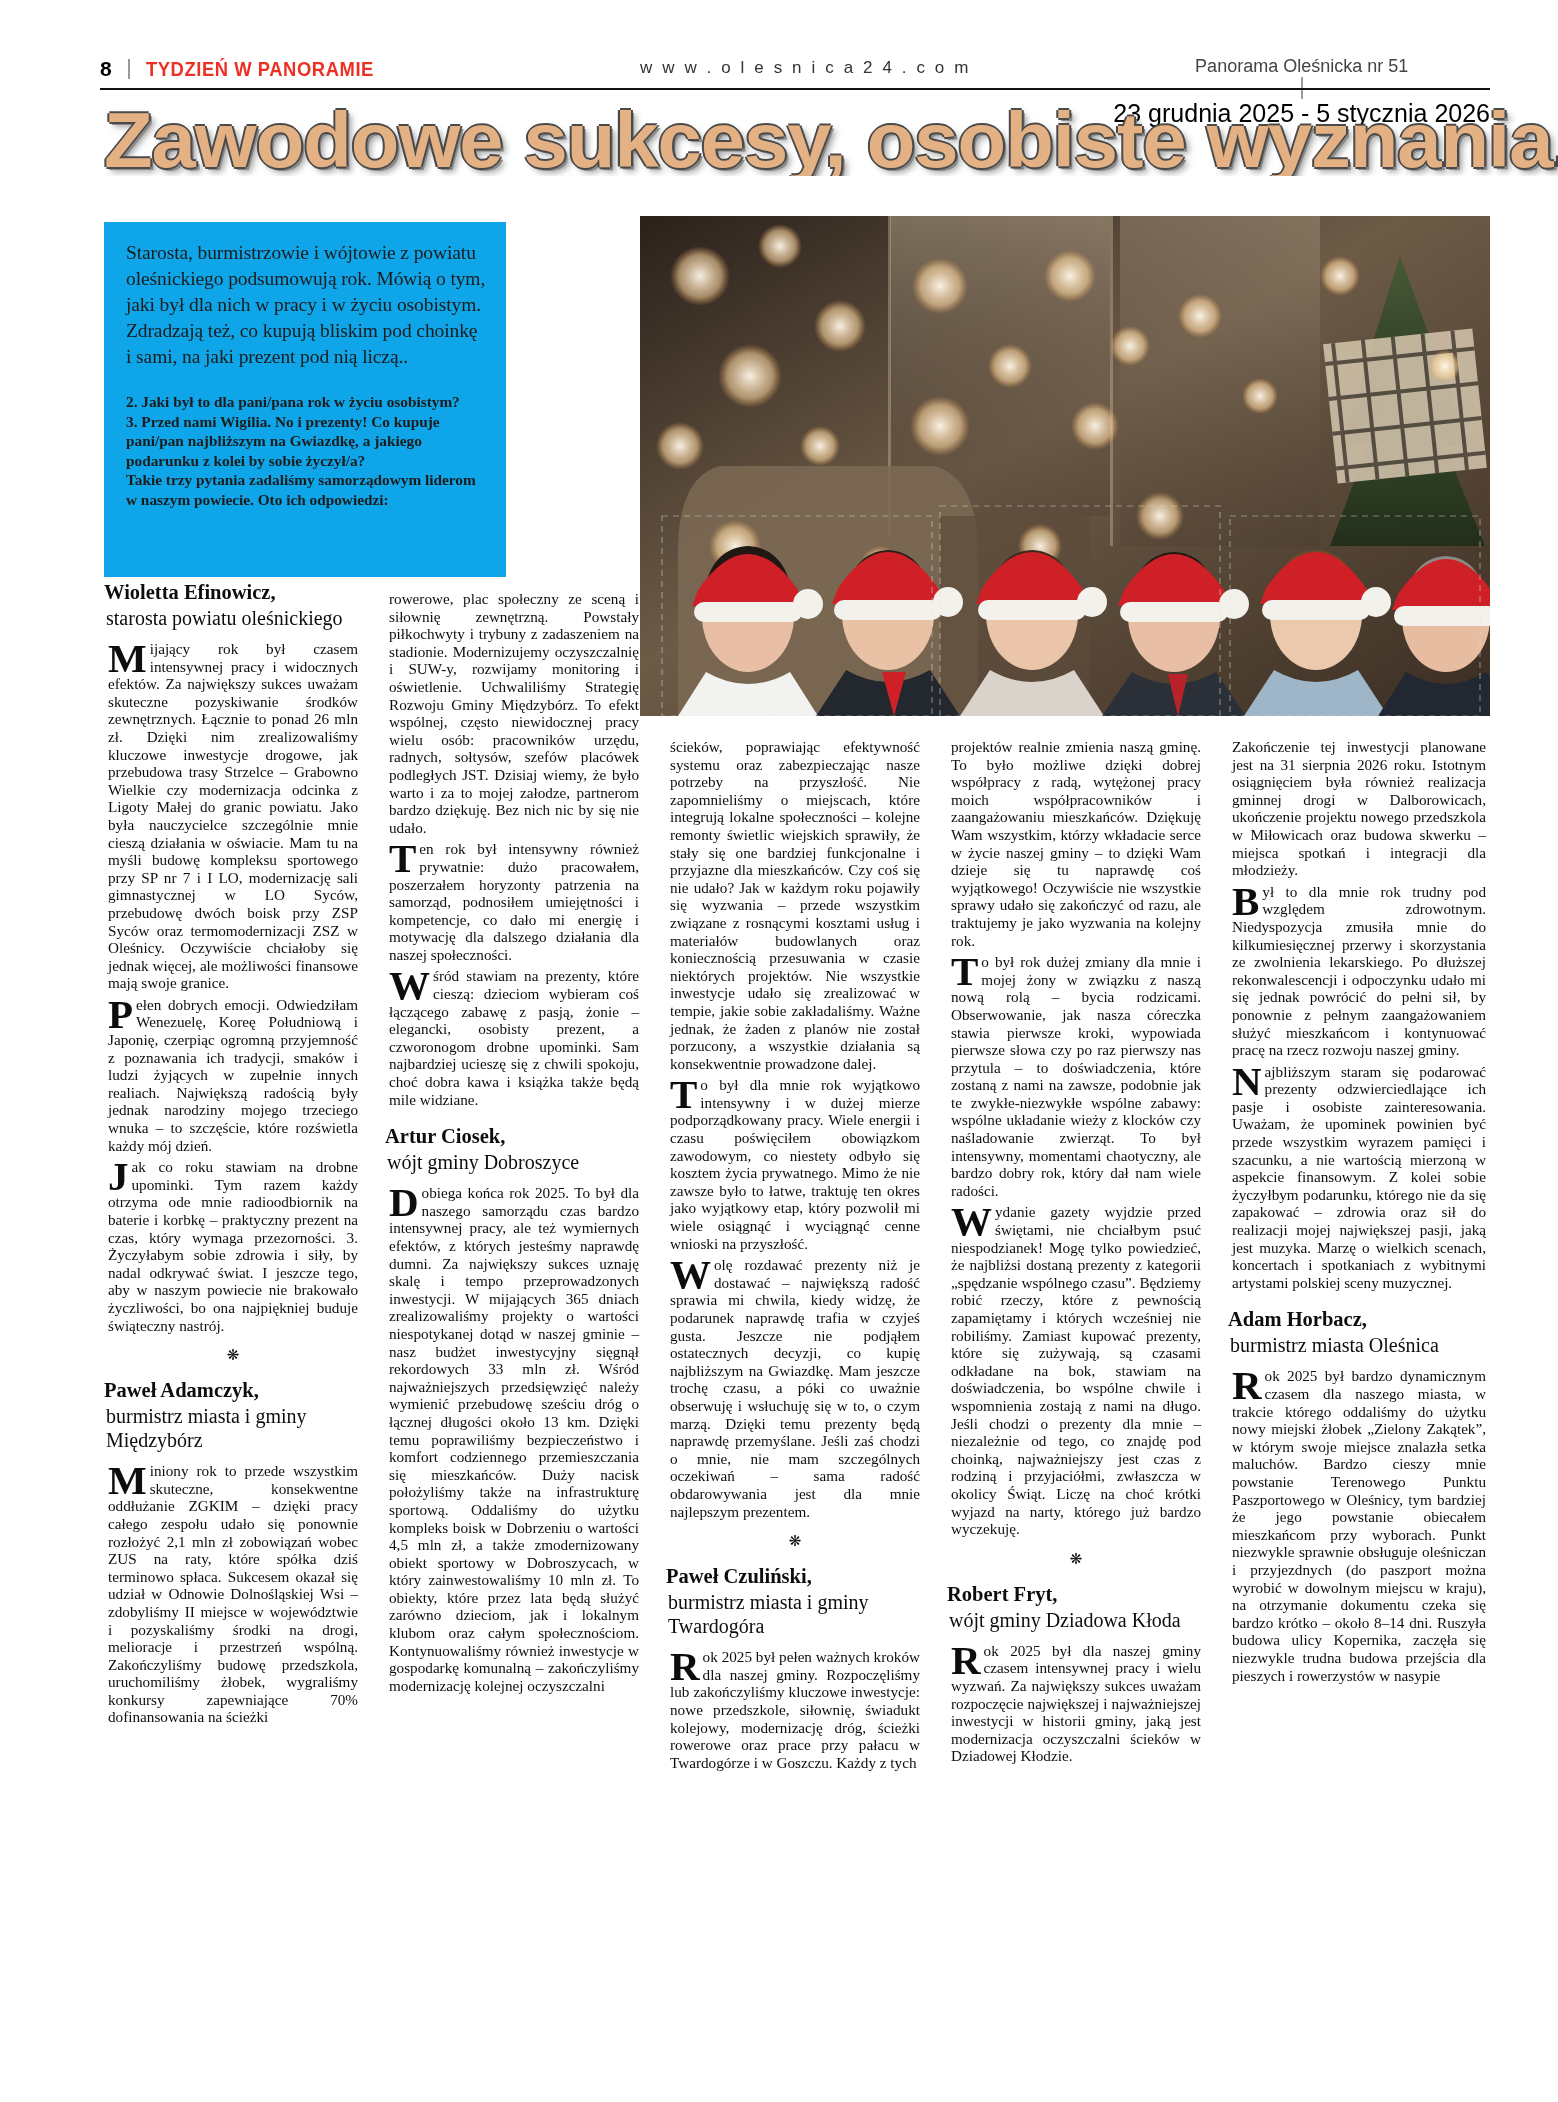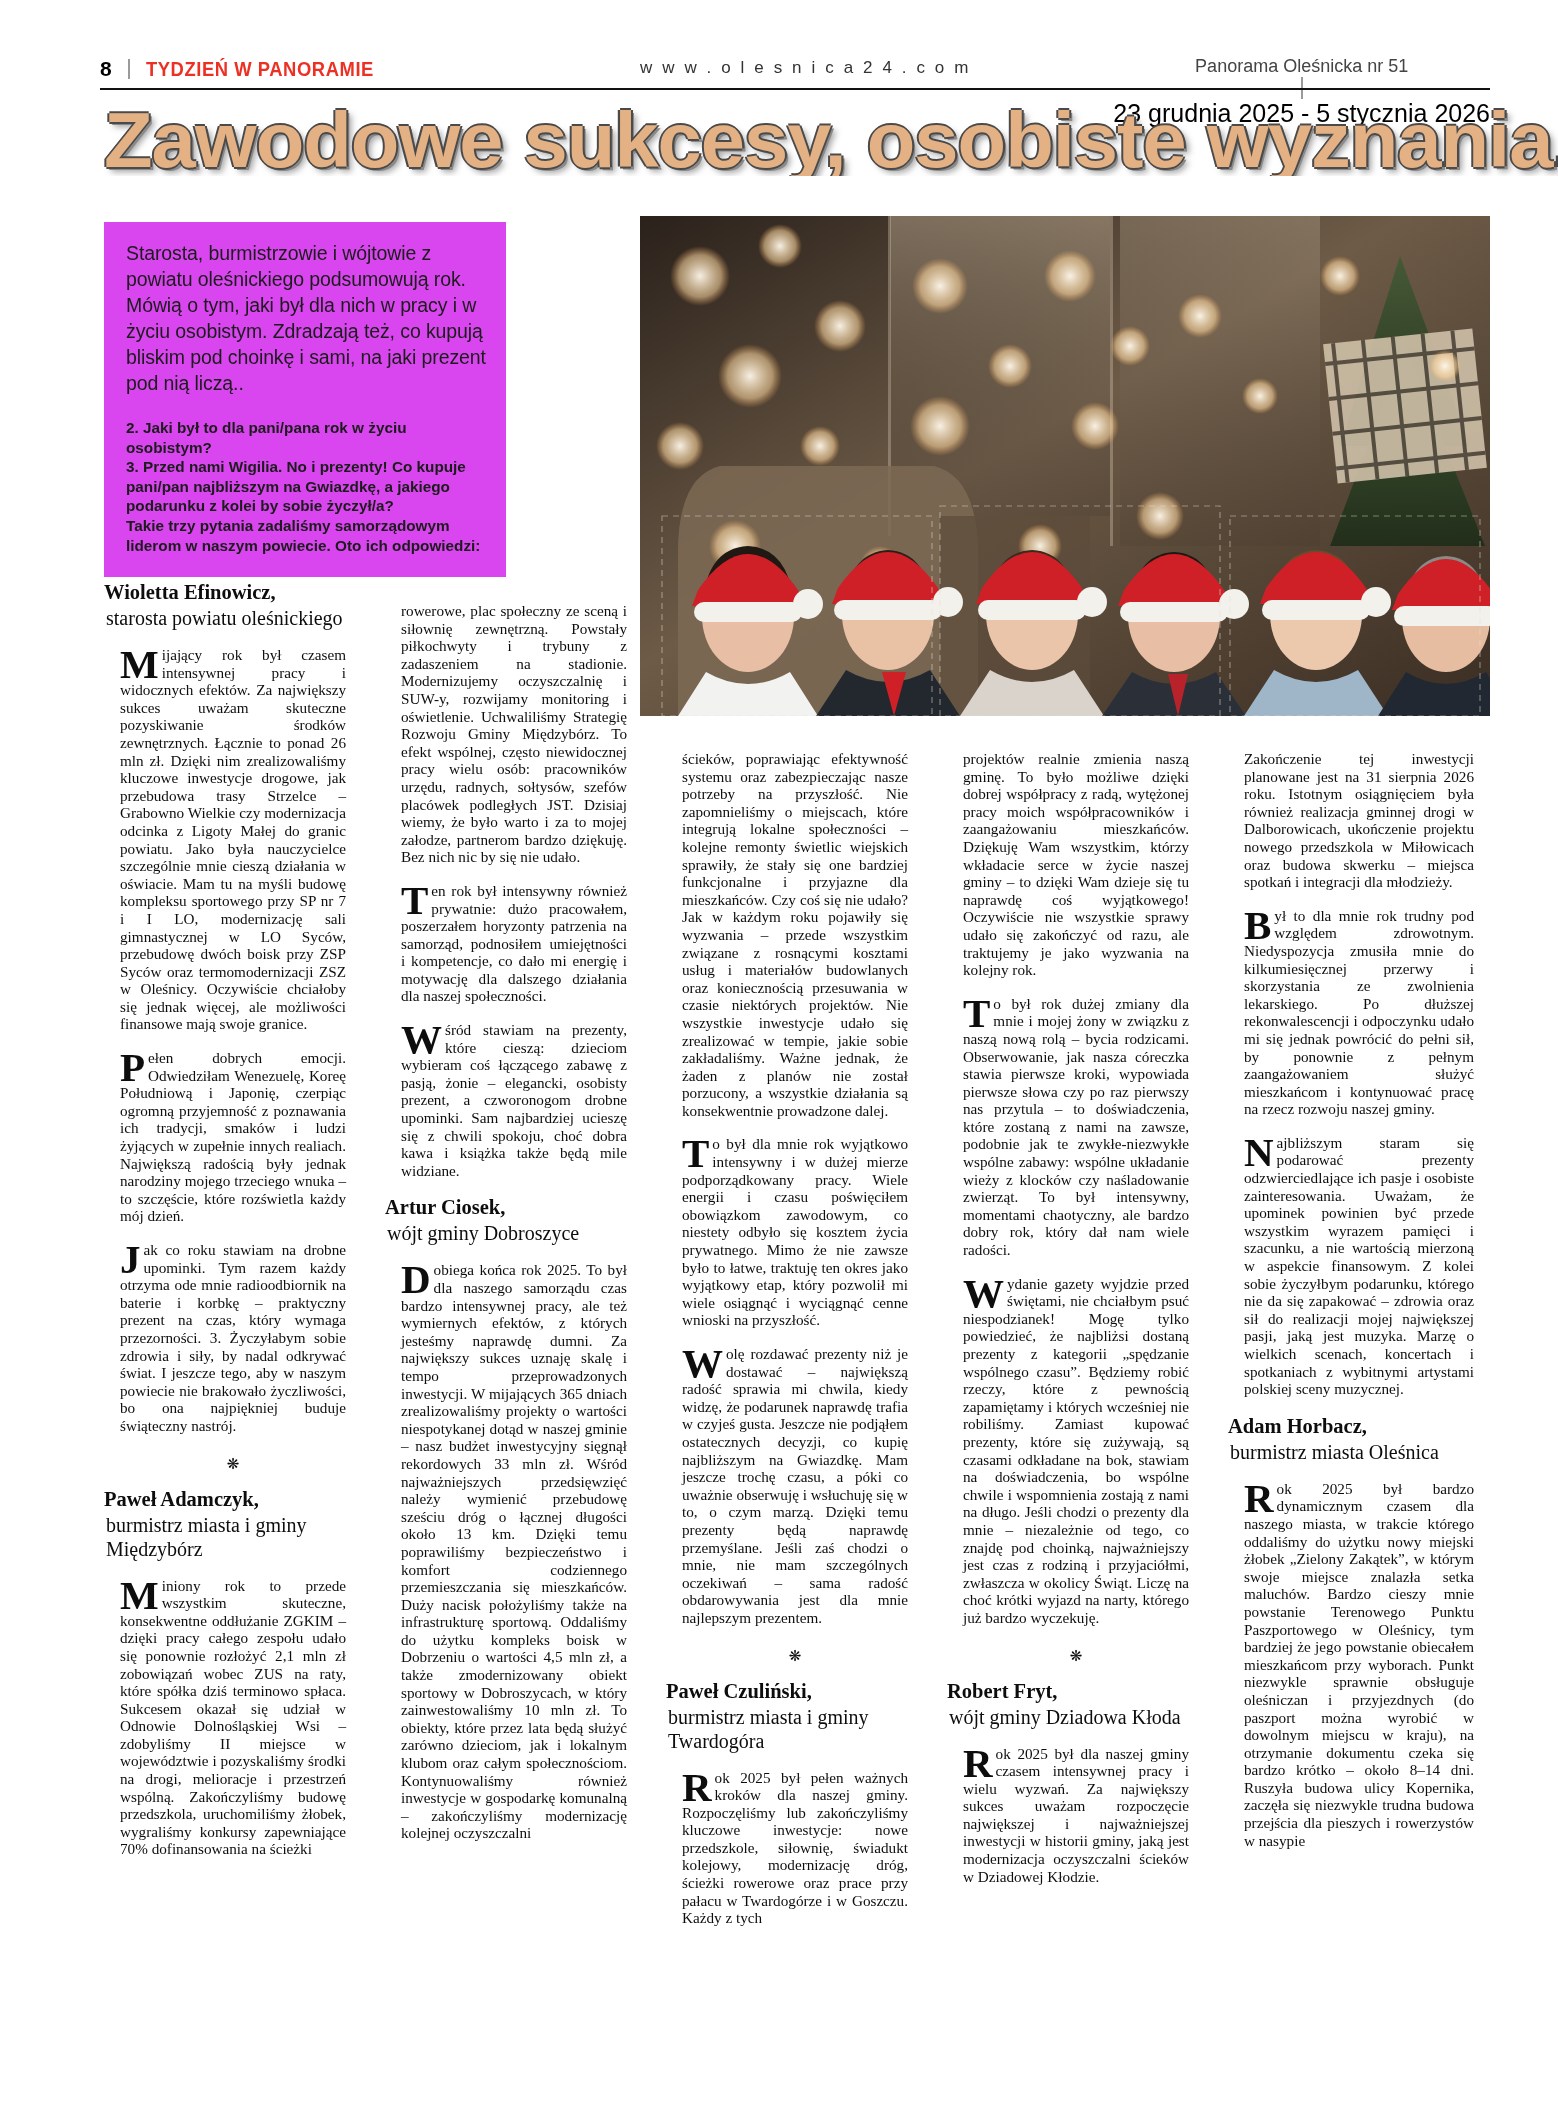--- a/index.html
+++ b/index.html
@@ -70,24 +70,24 @@
     text-shadow:
        -2px 0 0 #4a4a4a,  2px 0 0 #4a4a4a,
         0 -2px 0 #4a4a4a, 0 2px 0 #4a4a4a,
         3px 3px 0 #8a8a8a, 5px 5px 6px rgba(90,90,90,.55);
     letter-spacing:-1px;
   }
 
   
   .intro-box {
     position:absolute; left:104px; top:222px; width:402px; height:355px;
-    background:#d946ef;
+    background:#0ea5e9;
     padding:18px 20px 0 22px;
     box-sizing:border-box;
-    font-family:Liberation Sans, sans-serif;
+    font-family:Liberation Serif, serif;
     color:#1c1c1c;
   }
   .intro-lead {
     font-size:19.5px; line-height:26px; letter-spacing:-0.1px;
   }
   .intro-q {
     margin-top:22px;
     font-size:15.3px; line-height:19.6px; font-weight:bold;
   }
   .intro-q p { margin:0; }
@@ -103,21 +103,21 @@
   .col {
     position:absolute;
     width:262px;
     font-family:"Liberation Serif", serif;
     font-size:15.2px;
     line-height:17.6px;
     text-align:justify;
     color:#0d0d0d;
     -webkit-hyphens:auto; hyphens:auto;
   }
-  .col p { margin:16px; text-indent:0; }
+  .col p { margin:4px; text-indent:0; }
   .col p + p { margin-top:0px; }
 
   .c1 { left:104px; top:580px; width:258px; height:1470px; }
   .c2 { left:385px; top:586px; width:258px; height:1470px; }
   .c3 { left:666px; top:734px; width:258px; height:1322px; }
   .c4 { left:947px; top:734px; width:258px; height:1322px; }
   .c5 { left:1228px; top:734px; width:262px; height:1322px; }
 
   .author {
     font-family:"Liberation Serif", serif;

